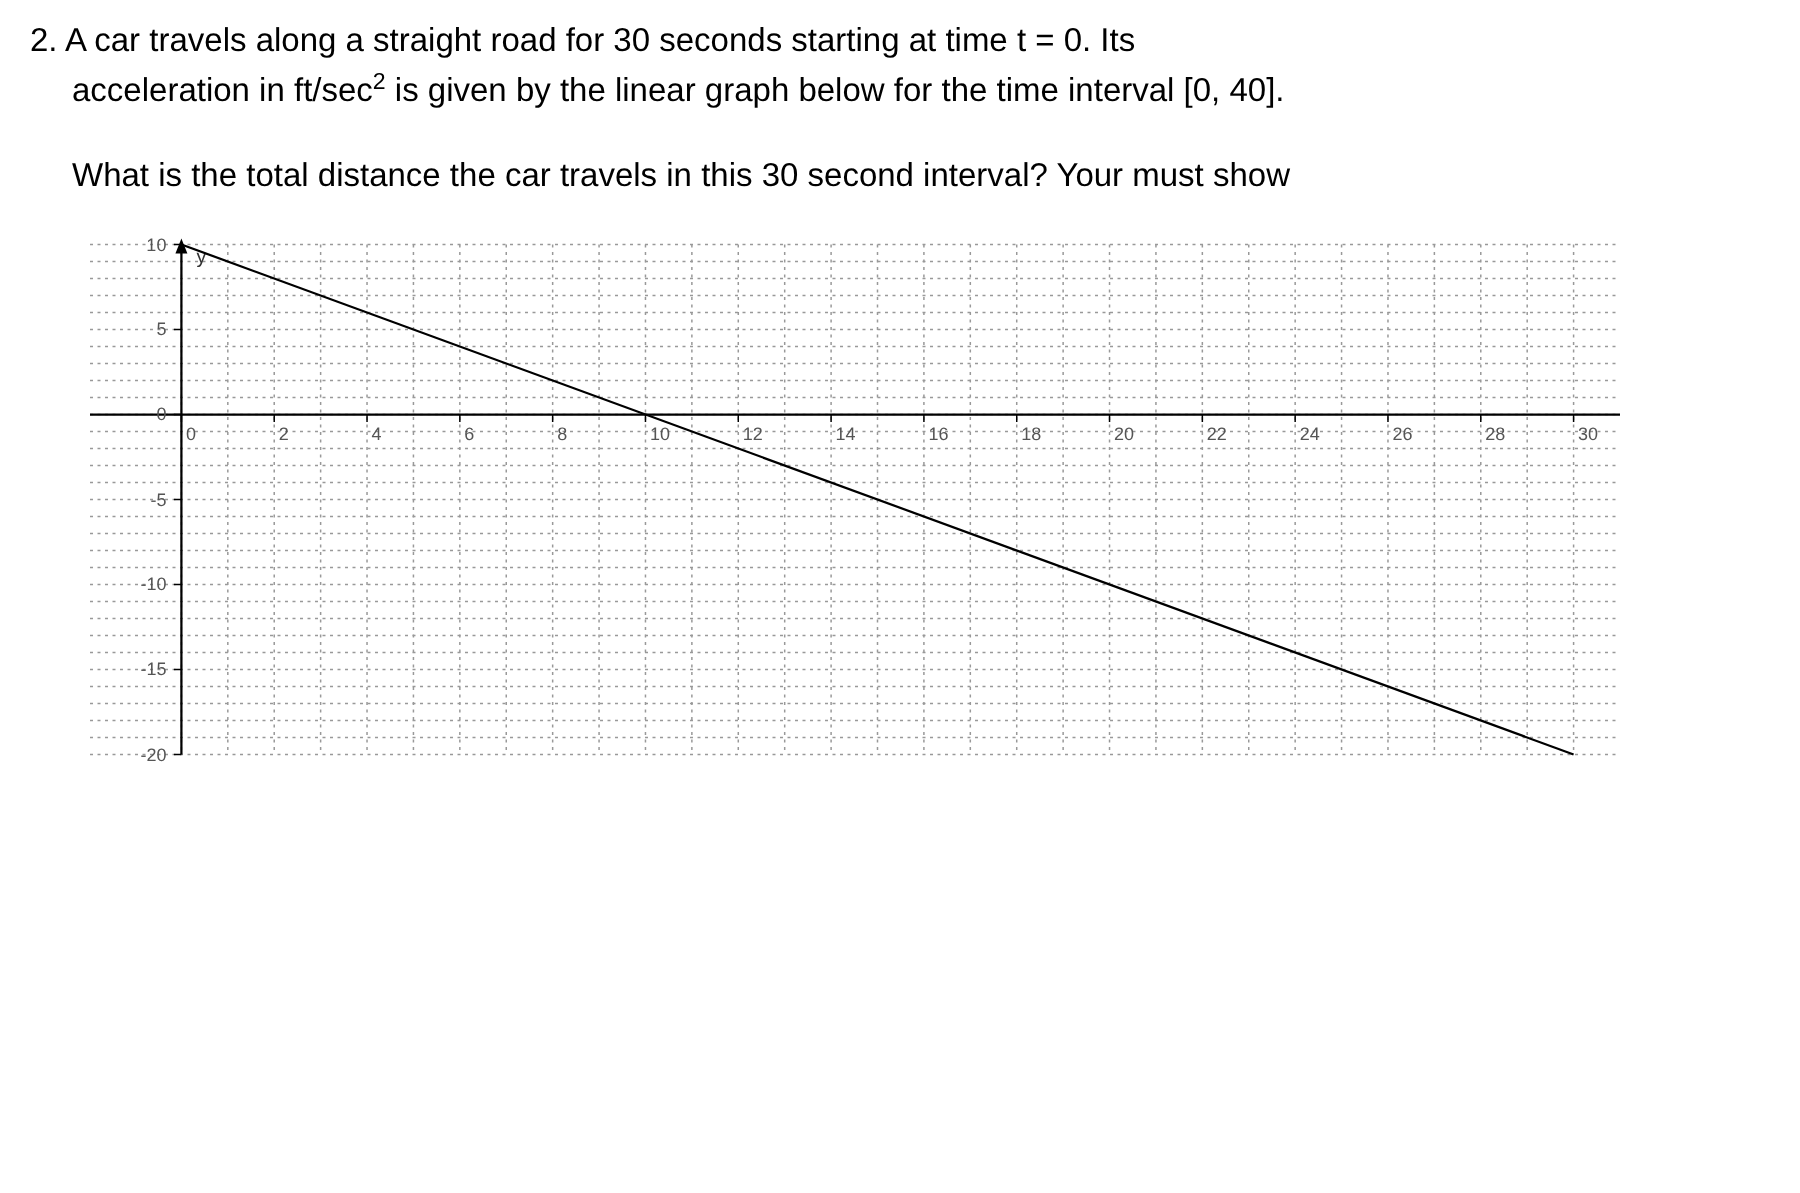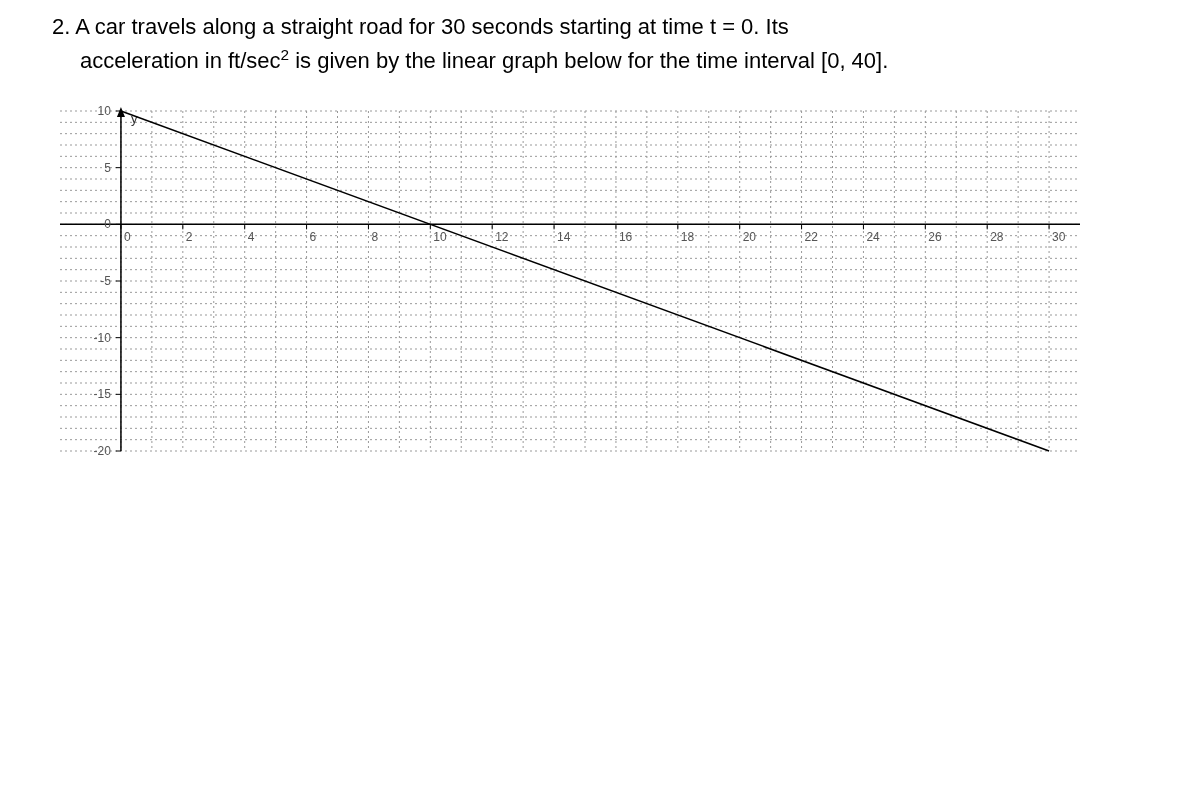--- a/index.html
+++ b/index.html
@@ -16,21 +16,20 @@
       line-height: 1.5;
     }
     .problem-container {
       max-width: 1160px;
     }
     .problem-number {
       display: inline;
     }
     .problem-text {
       margin-bottom: 24px;
-      margin-left: 32px;
     }
     .indent {
       padding-left: 28px;
     }
     .question-text {
       padding-left: 28px;
       margin-bottom: 20px;
     }
     sup {
       font-size: 0.7em;
@@ -84,20 +83,21 @@
     <div>
       <span class="problem-number">2.</span>
       <span>A car travels along a straight road for 30 seconds starting at time t = 0. Its</span>
     </div>
     <div class="indent">
       <span>acceleration in ft/sec</span><sup>2</sup><span> is given by the linear graph below for the time interval [0, 40].</span>
     </div>
   </div>
 
   <div class="question-text">
+    <div>What is the total distance the car travels in this 30 second interval? Your must show</div>
   </div>
 
   <div class="chart-container">
     <svg class="chart-svg" id="chart-svg" width="1060" height="370" viewBox="0 0 1060 370">
         <line x1="90.9375" y1="10" x2="90.9375" y2="350" class="grid-line"></line>
         <line x1="121.875" y1="10" x2="121.875" y2="350" class="grid-line"></line>
         <line x1="152.8125" y1="10" x2="152.8125" y2="350" class="grid-line"></line>
         <line x1="183.75" y1="10" x2="183.75" y2="350" class="grid-line"></line>
         <line x1="214.6875" y1="10" x2="214.6875" y2="350" class="grid-line"></line>
         <line x1="245.625" y1="10" x2="245.625" y2="350" class="grid-line"></line>

